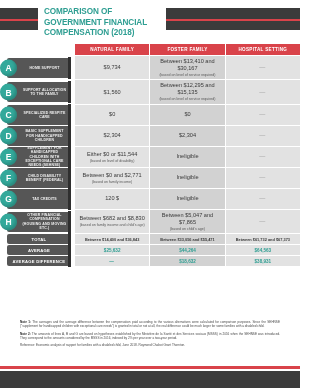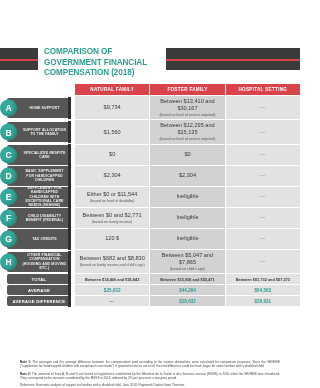--- a/index.html
+++ b/index.html
@@ -5,21 +5,21 @@
   * { box-sizing: border-box; margin: 0; padding: 0; }
   html, body {
     width: 300px; height: 388px;
     background: #ffffff;
     font-family: "Liberation Sans", sans-serif;
     overflow: hidden;
   }
   .page { position: relative; width: 300px; height: 388px; background:#fff; }
 
   
-  .header { position: relative; height: 28px; margin-top: 40px; }
+  .header { position: relative; height: 28px; }
   .hdr-bar {
     position: absolute; top: 8px; height: 22px;
     background: #3b3b3b; border-top: 2px solid #3b3b3b;
   }
   .hdr-bar::after {
     content: ""; position: absolute; left: 0; right: 0; top: 9px;
     height: 2px; background: #d9434a;
   }
   .hdr-bar.left  { left: -6px; width: 44px; }
   .hdr-bar.right { left: 166px; right: -6px; }

